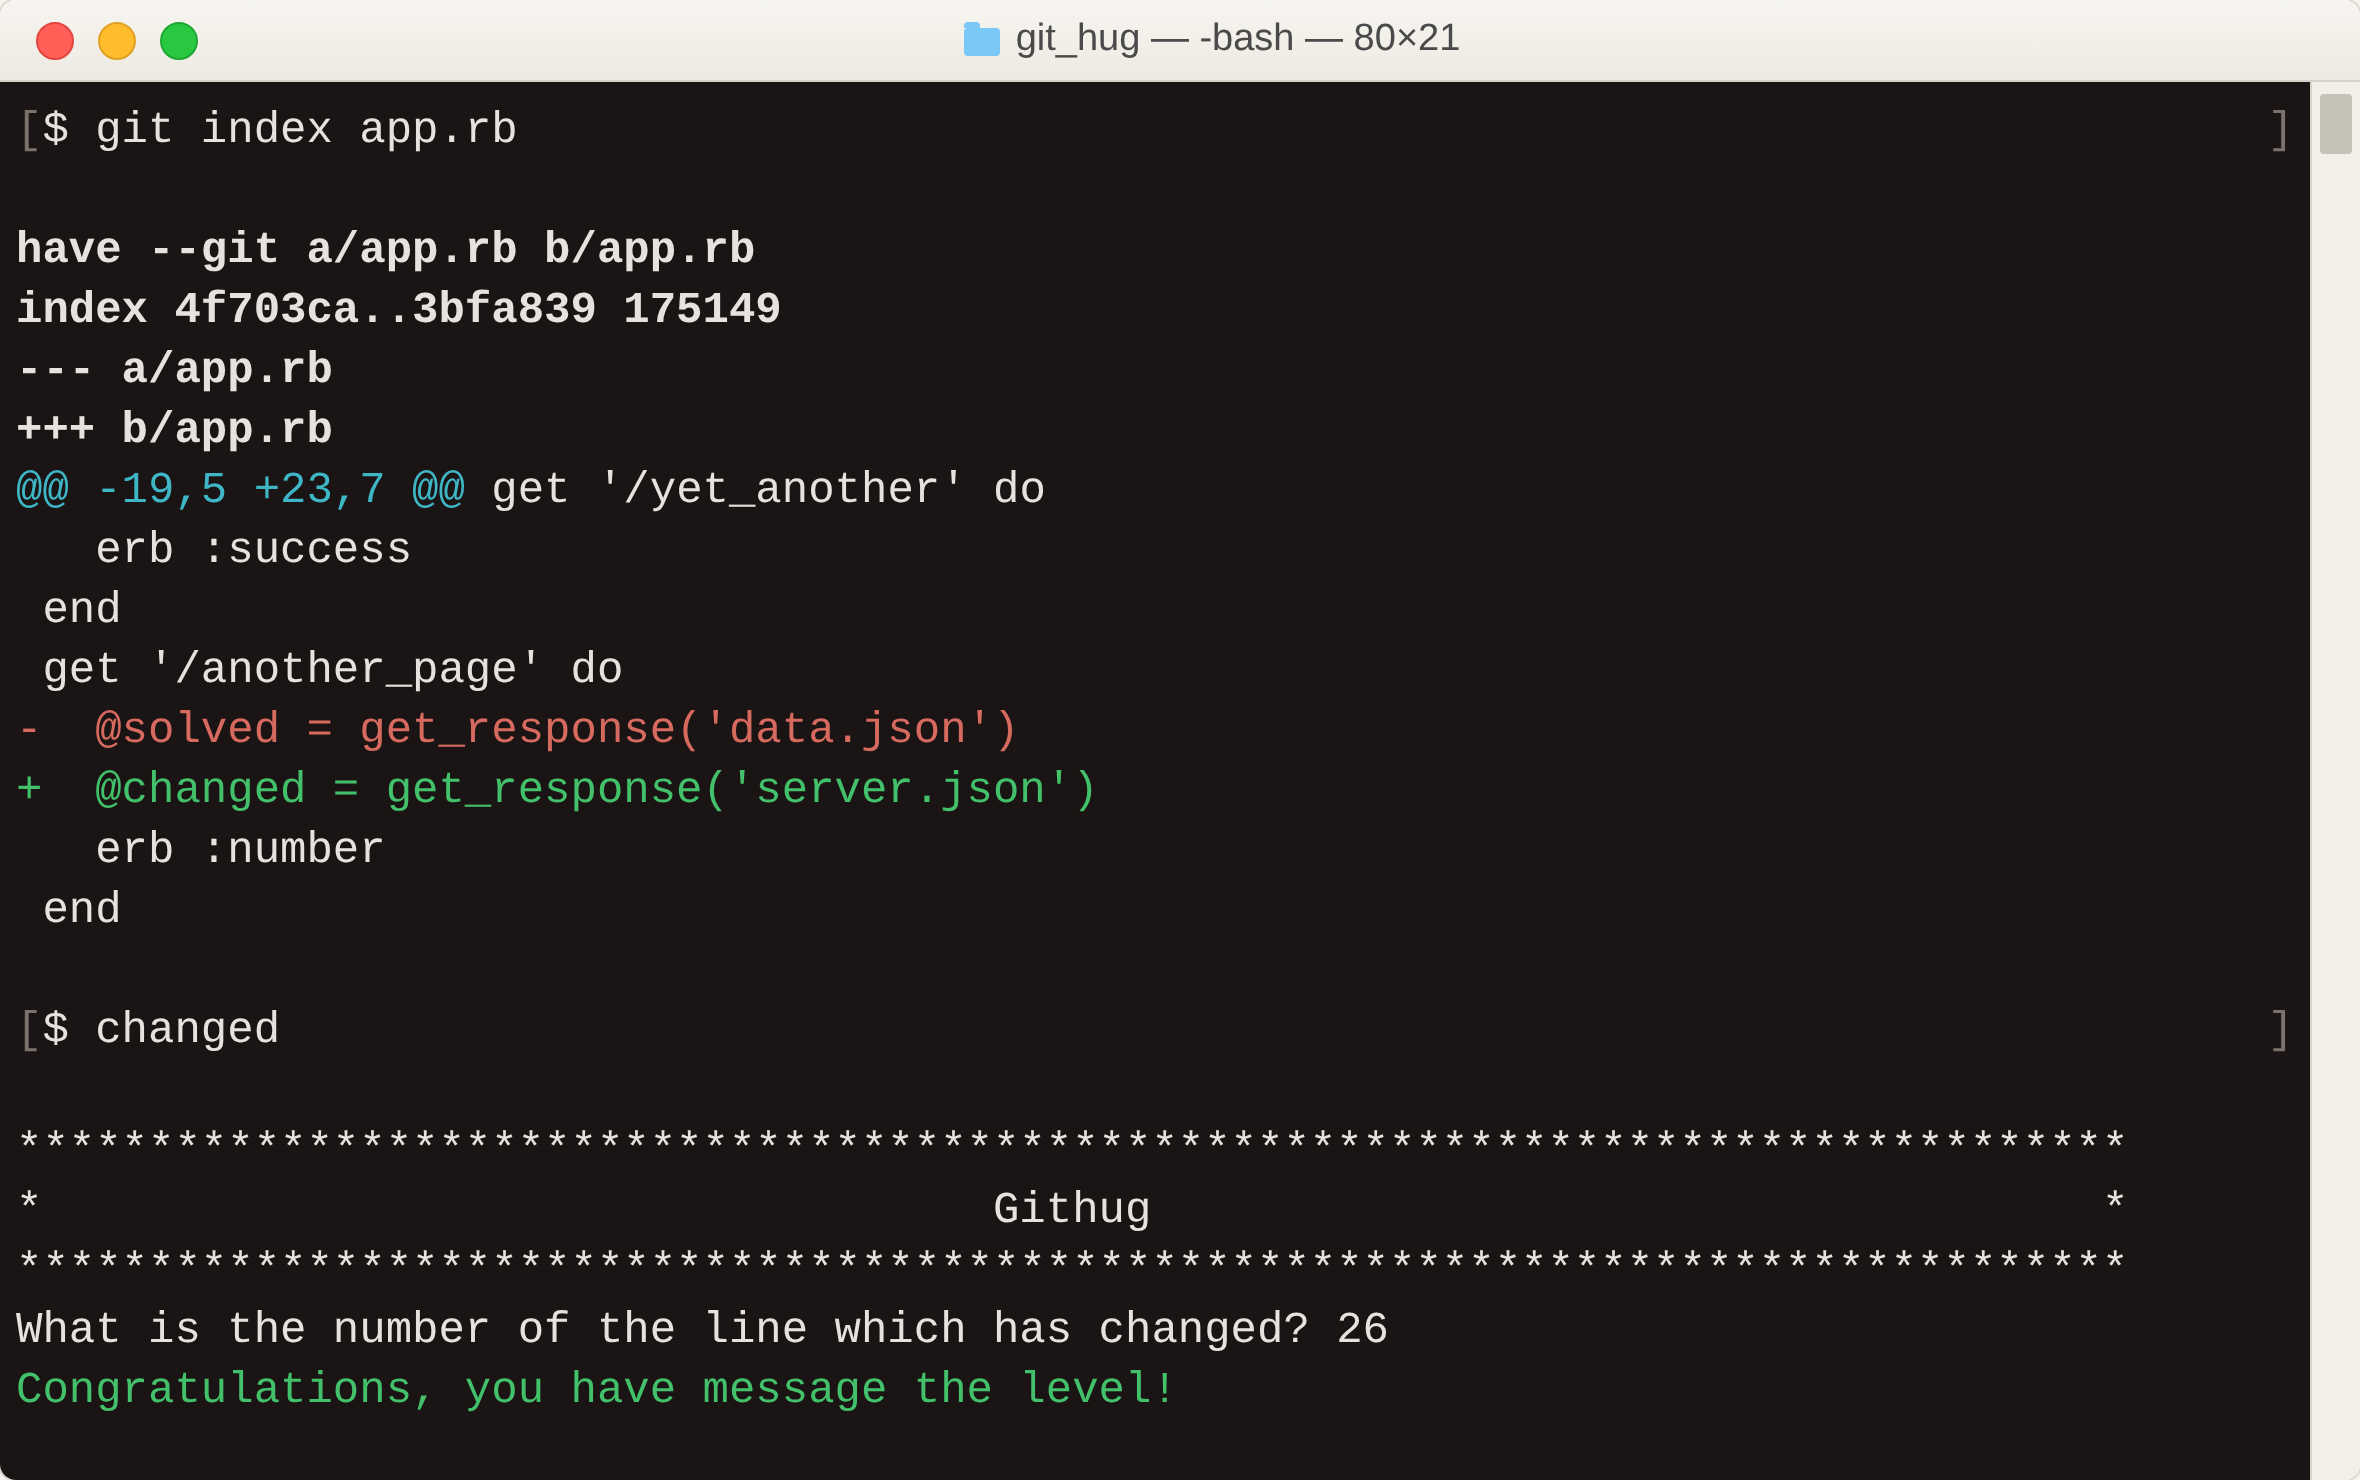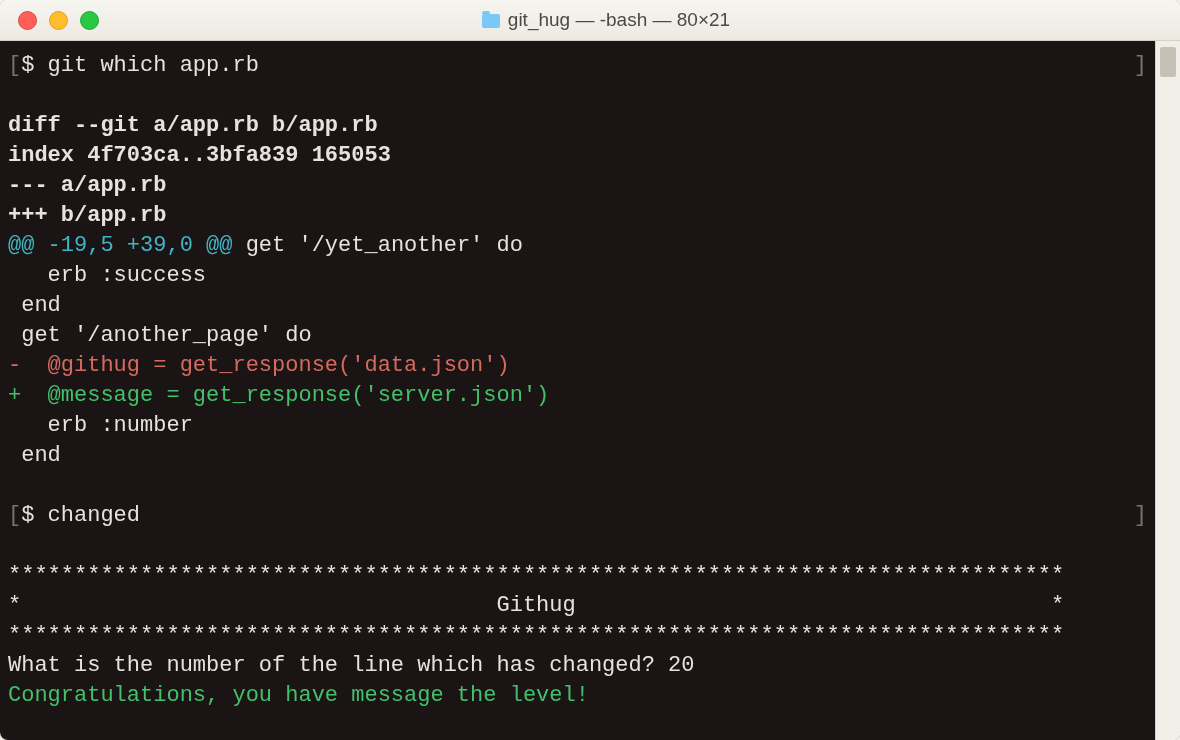--- a/index.html
+++ b/index.html
@@ -137,39 +137,39 @@
       <div class="tl-btn tl-max"></div>
     </div>
     <div class="title-center">
       <span class="folder-icon"></span>
       <span>git_hug — -bash — 80×21</span>
     </div>
   </div>
 
   <div class="body">
 
-    <div class="terminal"><span class="prompt-line"><span class="lb">[</span><span class="white">$ </span><span class="white">git which app.rb</span><span class="rb" style="float:right">]</span></span>
-<span class="bold white">diff --git a/app.rb b/app.rb</span>
-<span class="bold white">index 4f703ca..3bfa839 165053</span>
+    <div class="terminal"><span class="prompt-line"><span class="lb">[</span><span class="white">$ </span><span class="white">git index app.rb</span><span class="rb" style="float:right">]</span></span>
+<span class="bold white">have --git a/app.rb b/app.rb</span>
+<span class="bold white">index 4f703ca..3bfa839 175149</span>
 <span class="bold white">--- a/app.rb</span>
 <span class="bold white">+++ b/app.rb</span>
-<span><span class="cyan">@@ </span><span class="cyan">-19,5 </span><span class="cyan">+39,0 </span><span class="cyan">@@</span><span class="white"> get '/yet_another' do</span></span>
+<span><span class="cyan">@@ </span><span class="cyan">-19,5 </span><span class="cyan">+23,7 </span><span class="cyan">@@</span><span class="white"> get '/yet_another' do</span></span>
 <span class="white">   erb :success</span>
 <span class="white"> end</span>
 <span class="white"> get '/another_page' do</span>
-<span class="red">-  @githug = get_response('data.json')</span>
-<span class="green">+  @message = get_response('server.json')</span>
+<span class="red">-  @solved = get_response('data.json')</span>
+<span class="green">+  @changed = get_response('server.json')</span>
 <span class="white">   erb :number</span>
 <span class="white"> end</span>
 <span></span>
 <span class="prompt-line"><span class="lb">[</span><span class="white">$ </span><span class="white">changed</span><span class="rb" style="float:right">]</span></span>
 <span class="white">********************************************************************************</span>
 <span class="white">*                                    Githug                                    *</span>
 <span class="white">********************************************************************************</span>
-<span class="white">What is the number of the line which has changed? 20</span>
+<span class="white">What is the number of the line which has changed? 26</span>
 <span class="green">Congratulations, you have message the level!</span></div>
 
     <div class="scroll-gutter">
       <div class="thumb"></div>
     </div>
 
   </div>
 
 </div>
 

